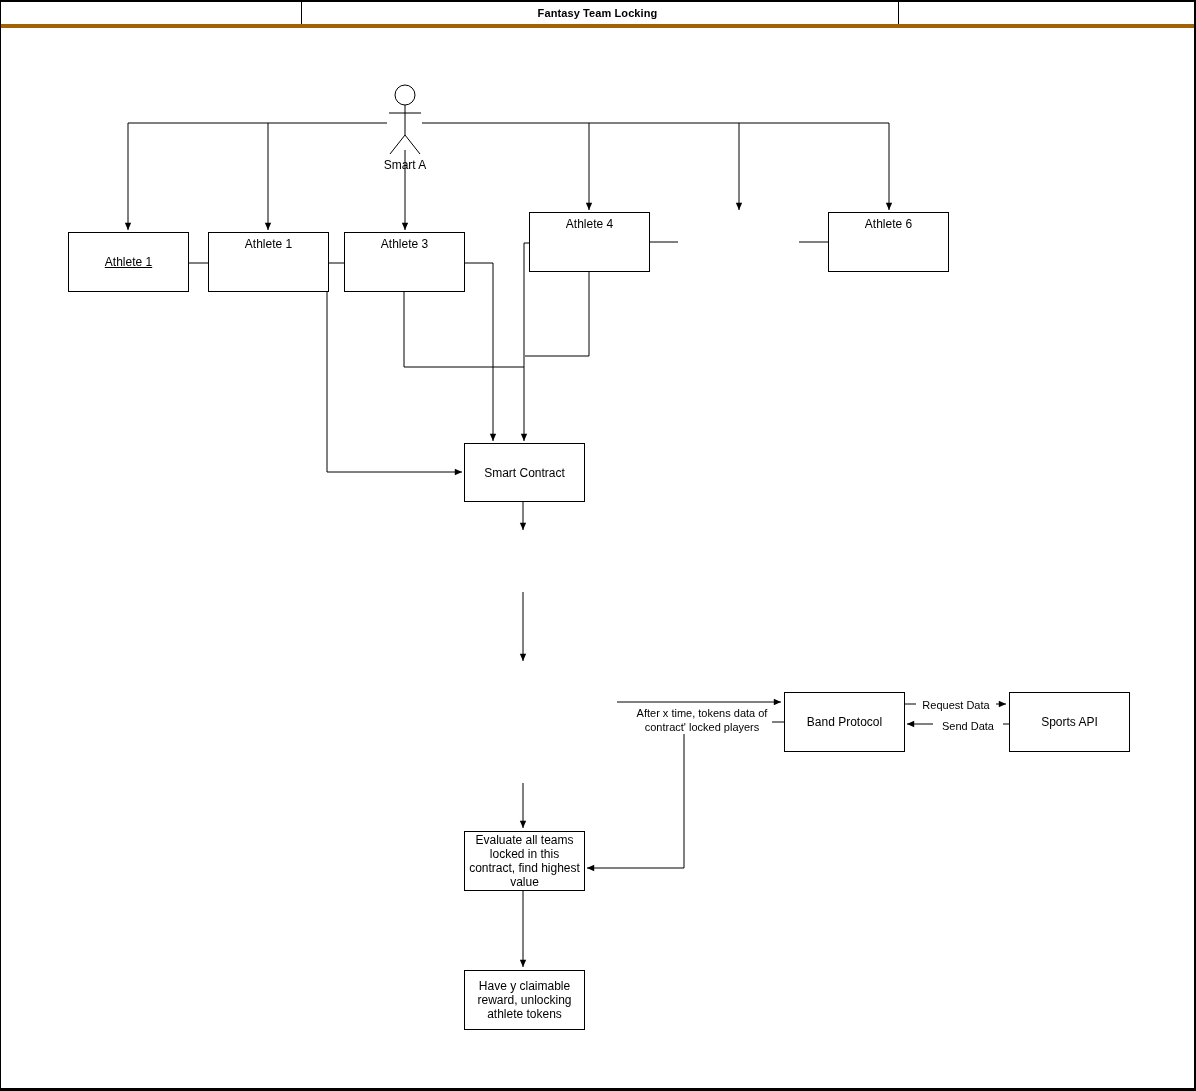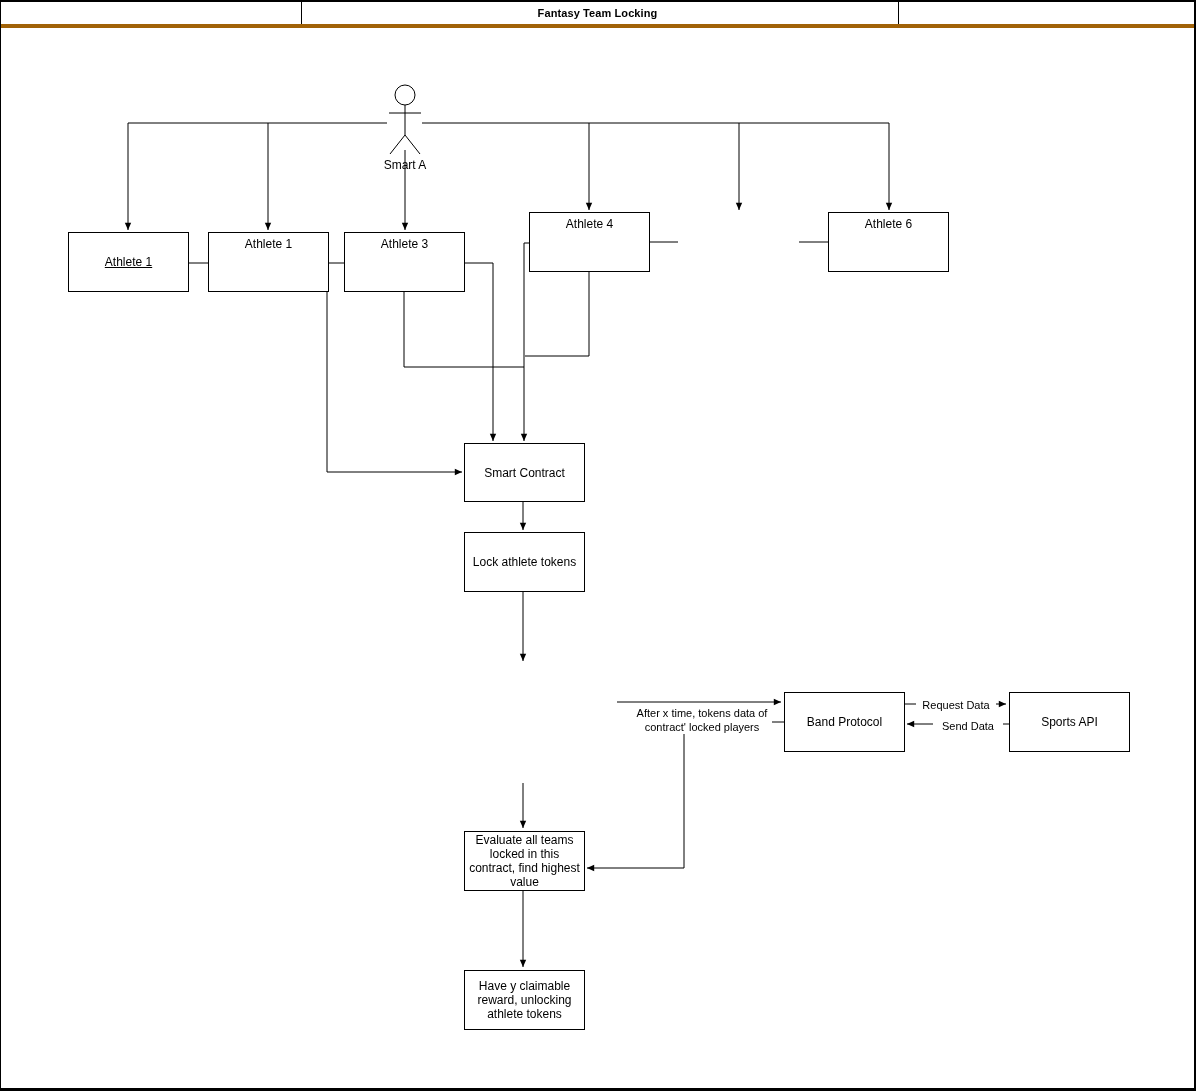--- a/index.html
+++ b/index.html
@@ -115,23 +115,20 @@
   <div class="node topalign" style="left:528px;top:210px;width:121px;height:60px;">
     <span>Athlete 4</span>
   </div>
   <div class="node topalign" style="left:827px;top:210px;width:121px;height:60px;">
     <span>Athlete 6</span>
   </div>
 
   <div class="node" style="left:463px;top:441px;width:121px;height:59px;">
     <span>Smart Contract</span>
   </div>
-  <div class="node" style="left:463px;top:530px;width:121px;height:60px;">
-    <span>Lock athlete tokens</span>
-  </div>
   <div class="node" style="left:1008px;top:690px;width:121px;height:60px;">
     <span>Sports API</span>
   </div>
   <div class="node" style="left:783px;top:690px;width:121px;height:60px;">
     <span>Band Protocol</span>
   </div>
   <div class="node" style="left:463px;top:829px;width:121px;height:60px;line-height:14px;">
     <span>Evaluate all teams locked in this contract, find highest value</span>
   </div>
   <div class="node" style="left:463px;top:968px;width:121px;height:60px;line-height:14px;">

